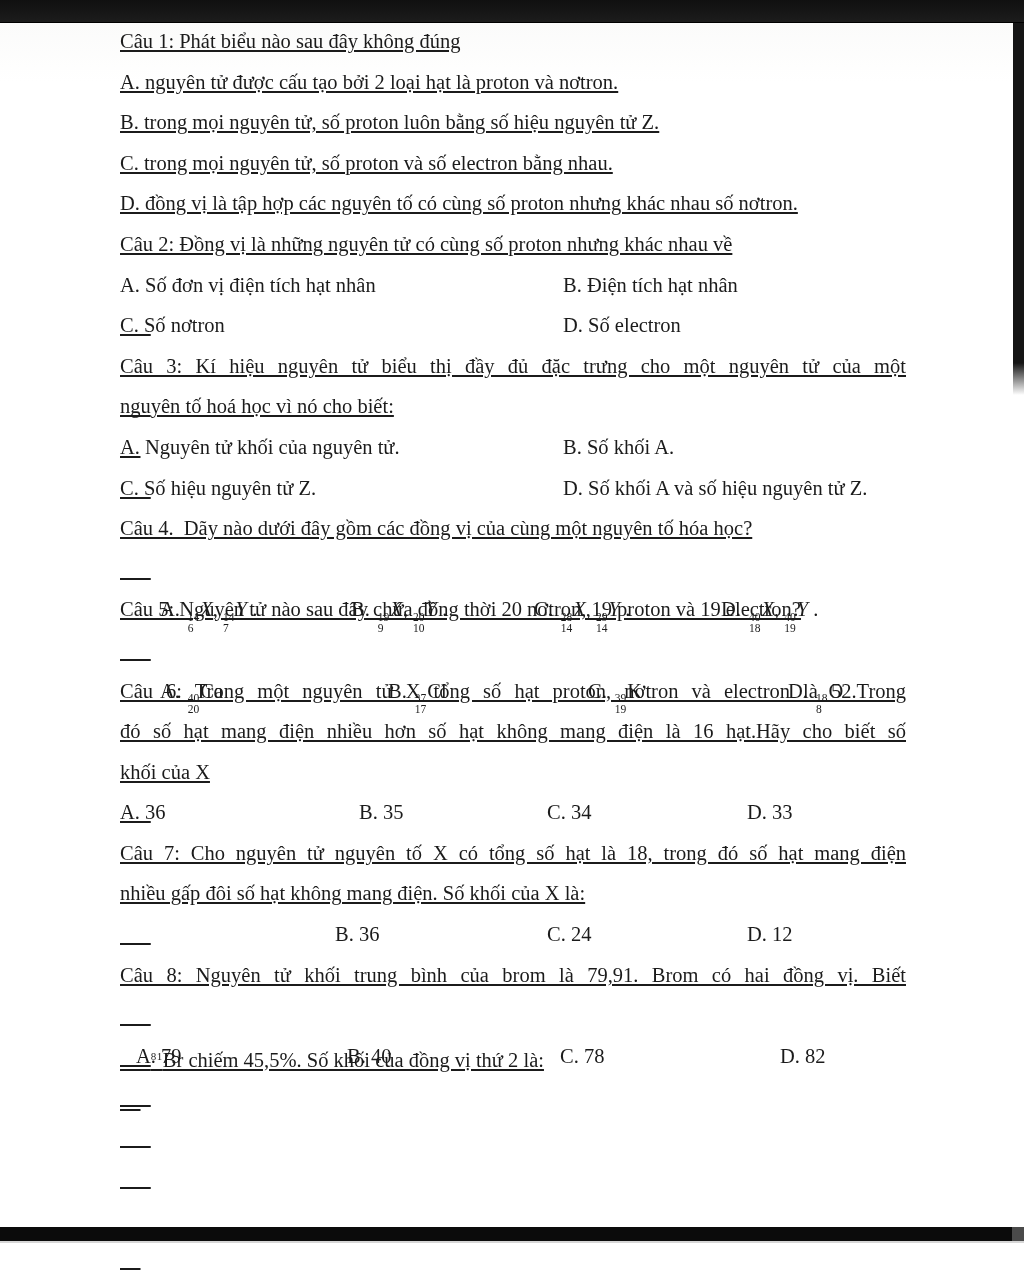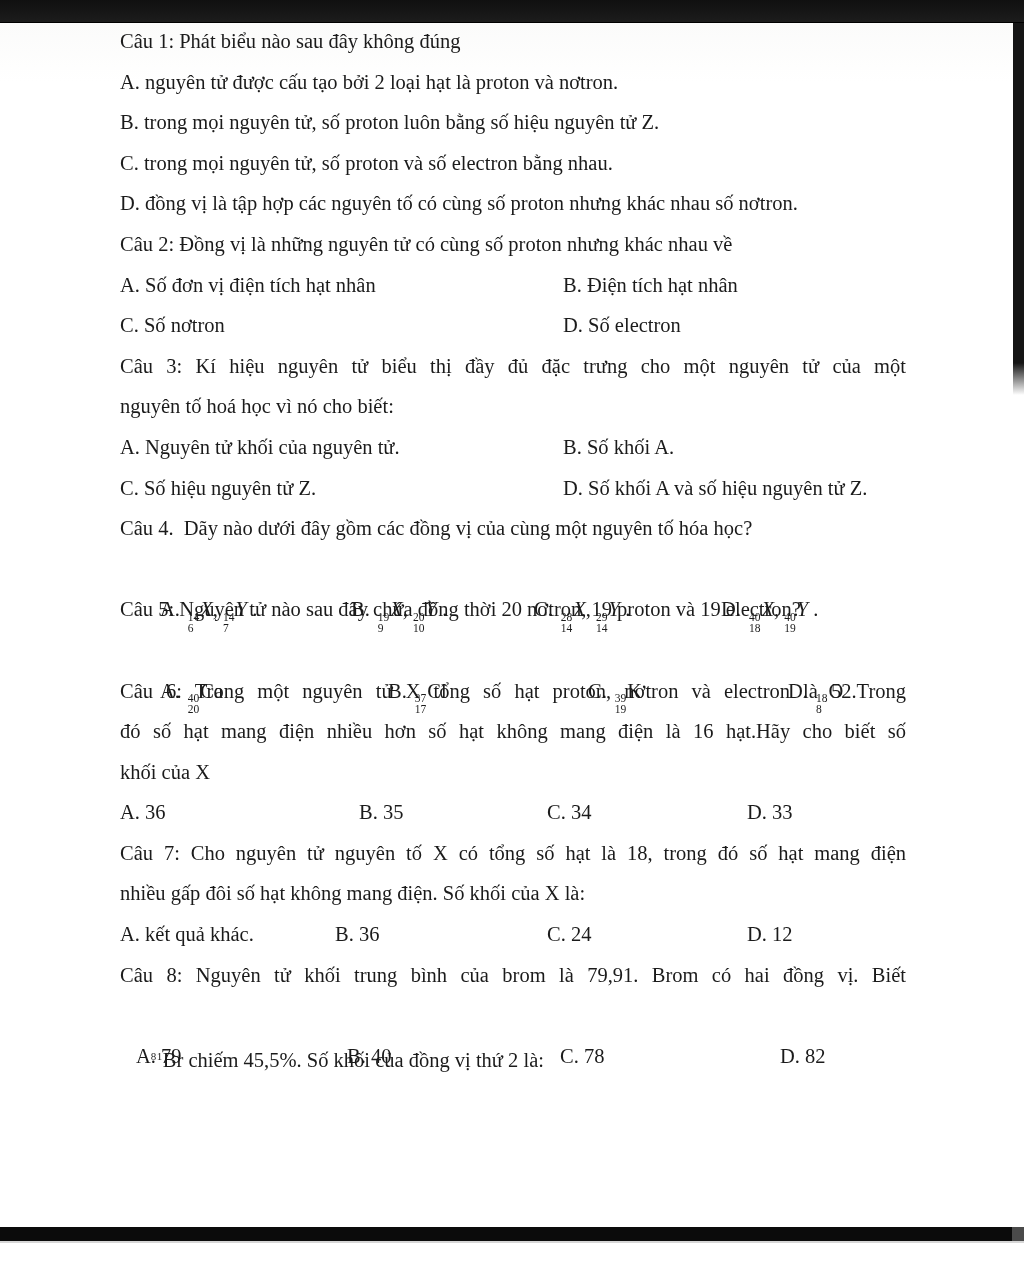--- a/index.html
+++ b/index.html
@@ -25,21 +25,21 @@
   .bottom-bar{
     position:absolute;left:0;top:1227px;width:1024px;height:14px;
     background:linear-gradient(to right,#0b0b0b 0 1012px,#4a4a4a 1012px);
     border-bottom:2px solid #d6d6d6;
   }
   .page{
     position:absolute;left:0;top:23px;width:1013px;height:1204px;
     background:linear-gradient(#fbfbfa,#ffffff 60px);
   }
   .content{
-    position:absolute;left:120px;top:-2px;width:786px;
+    position:absolute;left:120px;top:-2px;width:786px;text-decoration:underline;
   }
   .row{
     position:relative;height:40.6px;line-height:40.6px;
     font-size:20.5px;white-space:pre;
   }
   .jline{
     white-space:normal;text-align:justify;text-align-last:justify;
   }
   .col{position:absolute;top:0;height:40.6px;line-height:40.6px;}
   .lab{margin-right:8px;}
@@ -127,21 +127,20 @@
     <div class="row">
       <span class="col" style="left:0">A. 36</span>
       <span class="col" style="left:239px">B. 35</span>
       <span class="col" style="left:427px">C. 34</span>
       <span class="col" style="left:627px">D. 33</span>
     </div>
 
     <div class="row jline">Câu 7: Cho nguyên tử nguyên tố X có tổng số hạt là 18, trong đó số hạt mang điện</div>
     <div class="row">nhiều gấp đôi số hạt không mang điện. Số khối của X là:</div>
     <div class="row">
-      <span class="col" style="left:0">A. kết quả khác.</span>
       <span class="col" style="left:215px">B. 36</span>
       <span class="col" style="left:427px">C. 24</span>
       <span class="col" style="left:627px">D. 12</span>
     </div>
 
     <div class="row jline">Câu 8: Nguyên tử khối trung bình của brom là 79,91. Brom có hai đồng vị. Biết</div>
     <div class="row">
       <span class="supn">81</span><span>Br chiếm 45,5%. Số khối của đồng vị thứ 2 là:</span>
     </div>
     <div class="row">

